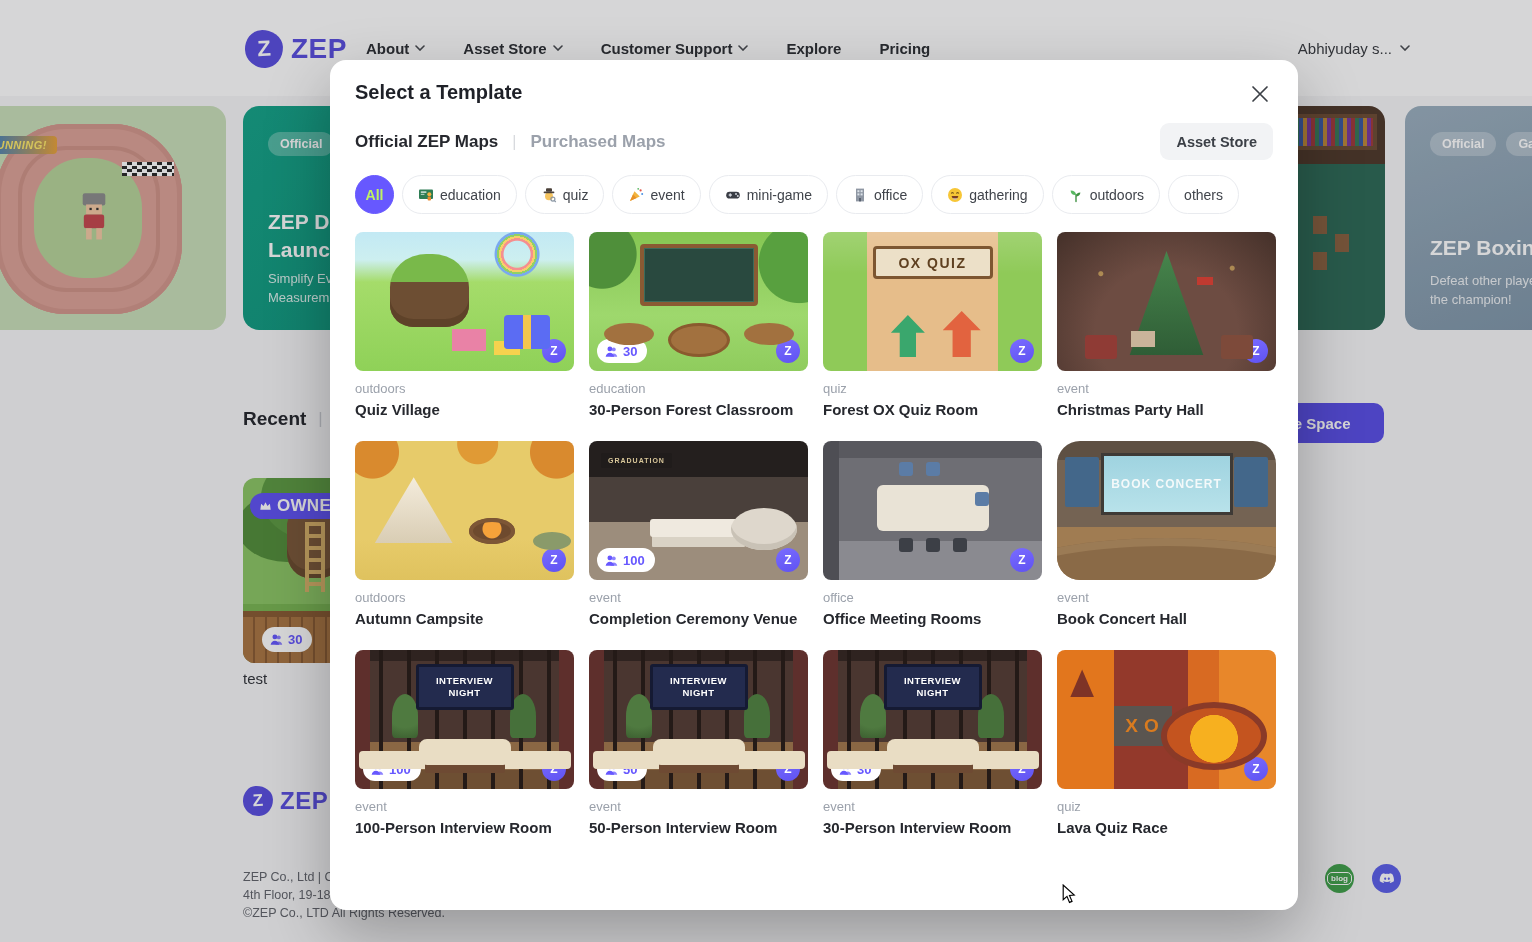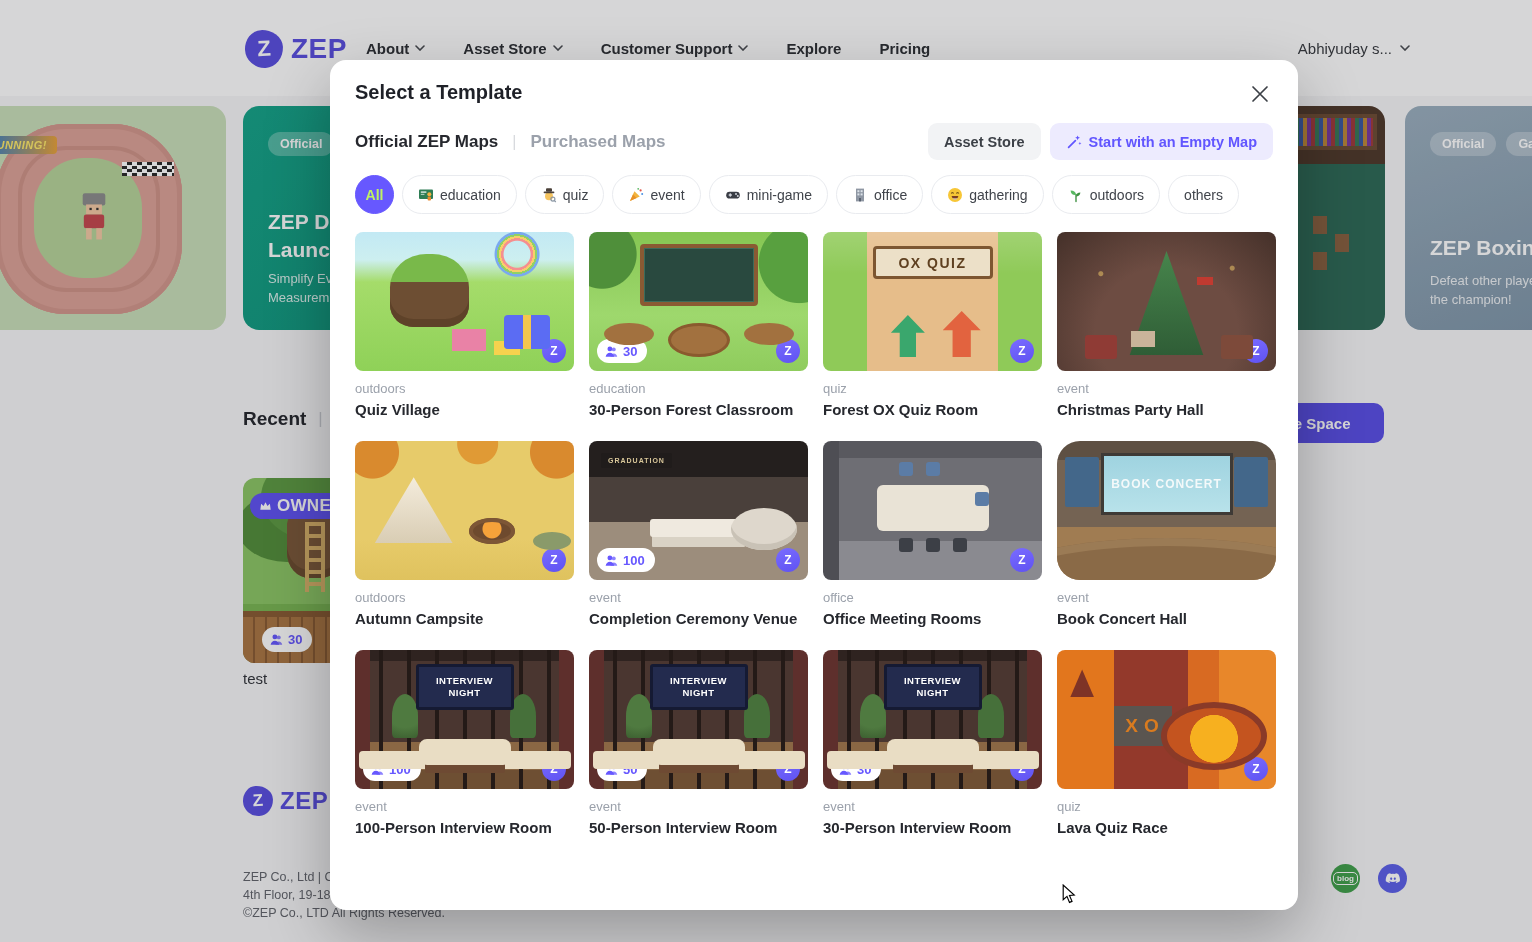--- a/index.html
+++ b/index.html
@@ -79,21 +79,21 @@
   .owner-card .cap-badge { position:absolute; left:19px; bottom:11px; }
   .owner-name { position:absolute; left:243px; top:670px; font-size:15px; color:#33363c; }
 
   .create-space { position:absolute; left:1222px; top:403px; width:162px; height:40px; background:#5b50e6; color:#fff;
                   border:none; border-radius:10px; font-size:15px; font-weight:700; font-family:inherit; cursor:pointer; }
 
   .footer-brand { position:absolute; left:243px; top:786px; display:flex; align-items:center; gap:7px; }
   .footer-brand .brand-word { font-size:24px; }
   .footer-lines { position:absolute; left:243px; top:868px; font-size:12.5px; color:#63666d; line-height:18px; }
 
-  .social { position:absolute; right:125px; top:864px; display:flex; gap:18px; }
+  .social { position:absolute; right:131px; top:864px; display:flex; gap:18px; }
   .social-btn { width:29px; height:29px; border-radius:50%; display:flex; align-items:center; justify-content:center; cursor:pointer; }
   .social-blog { background:#43a34d; color:#fff; font-size:8px; font-weight:800; }
   .social-blog .bubble { background:transparent; border:1.5px solid #fff; border-radius:5px; padding:1px 3px; }
   .social-discord { background:#5d61ea; }
 
   
   .modal { position:absolute; left:330px; top:60px; width:968px; height:850px; background:#fff; border-radius:16px;
            z-index:100; box-shadow:0 24px 64px rgba(0,0,0,.28); padding:21px 25px 0 25px; }
   .modal-title { font-size:20px; font-weight:800; color:#1f2128; }
   .modal-close { position:absolute; right:24px; top:20px; width:28px; height:28px; background:none; border:none;
@@ -413,30 +413,20 @@
   </button>
 
   <div class="tabs-row">
     <span class="tab active">Official ZEP Maps</span>
     <span class="tab-sep">|</span>
     <span class="tab inactive">Purchased Maps</span>
   </div>
 
   <div class="actions">
     <button class="btn btn-gray">Asset Store</button>
-    <button class="btn btn-lav">
-      <span class="icon" id="wand-slot">
-          <svg width="16" height="16" viewBox="0 0 16 16">
-            <path d="M2.6 13.4 L9.4 6.6" stroke="currentColor" stroke-width="1.7" stroke-linecap="round"></path>
-            <path d="M11.6 1.4l.7 1.7 1.7.7-1.7.7-.7 1.7-.7-1.7-1.7-.7 1.7-.7z" fill="currentColor"></path>
-            <path d="M13.9 7.8l.45 1.1 1.1.45-1.1.45-.45 1.1-.45-1.1-1.1-.45 1.1-.45z" fill="currentColor"></path>
-          </svg>
-        </span>
-      <span>Start with an Empty Map</span>
-    </button>
   </div>
 
   <div class="chips" id="chips">
       <button class="chip active">
         <span>All</span>
       </button>
       <button class="chip">
         <span class="icon">
           <svg width="16" height="16" viewBox="0 0 16 16">
             <rect x="1" y="2.4" width="14" height="9.6" rx="1" fill="#2e7d54"></rect>

